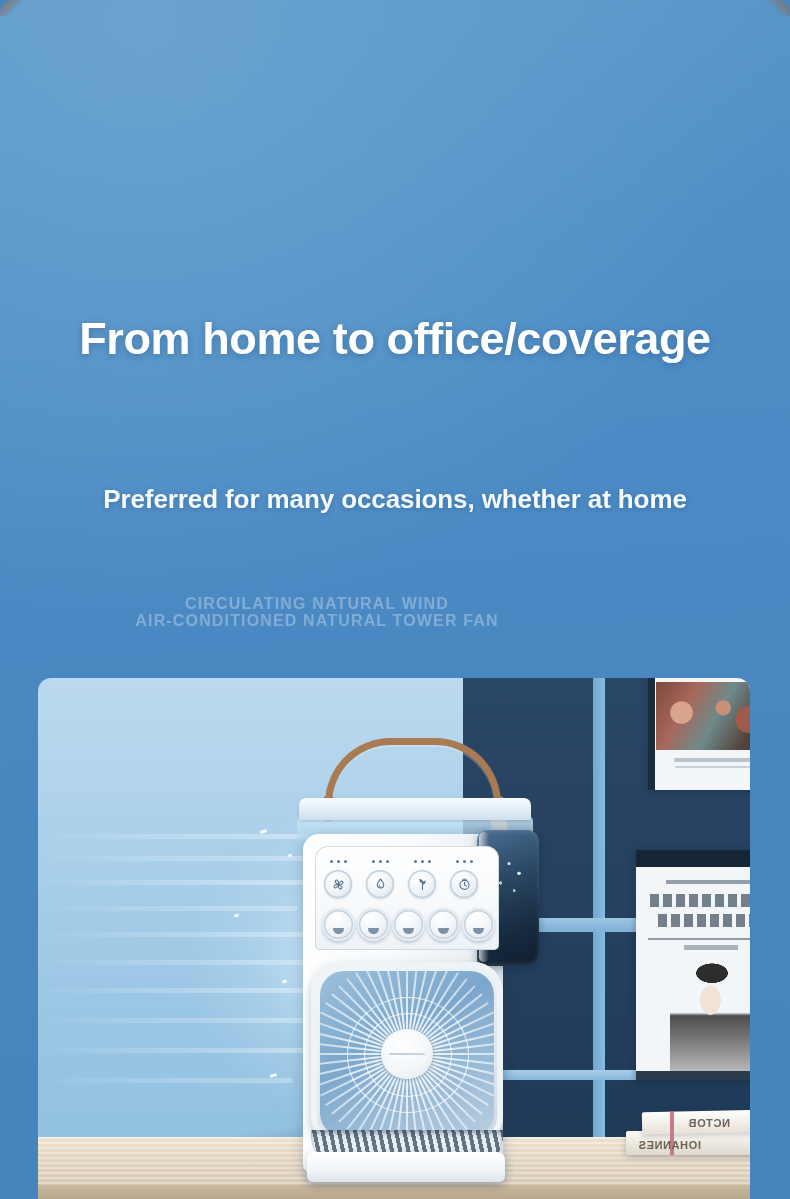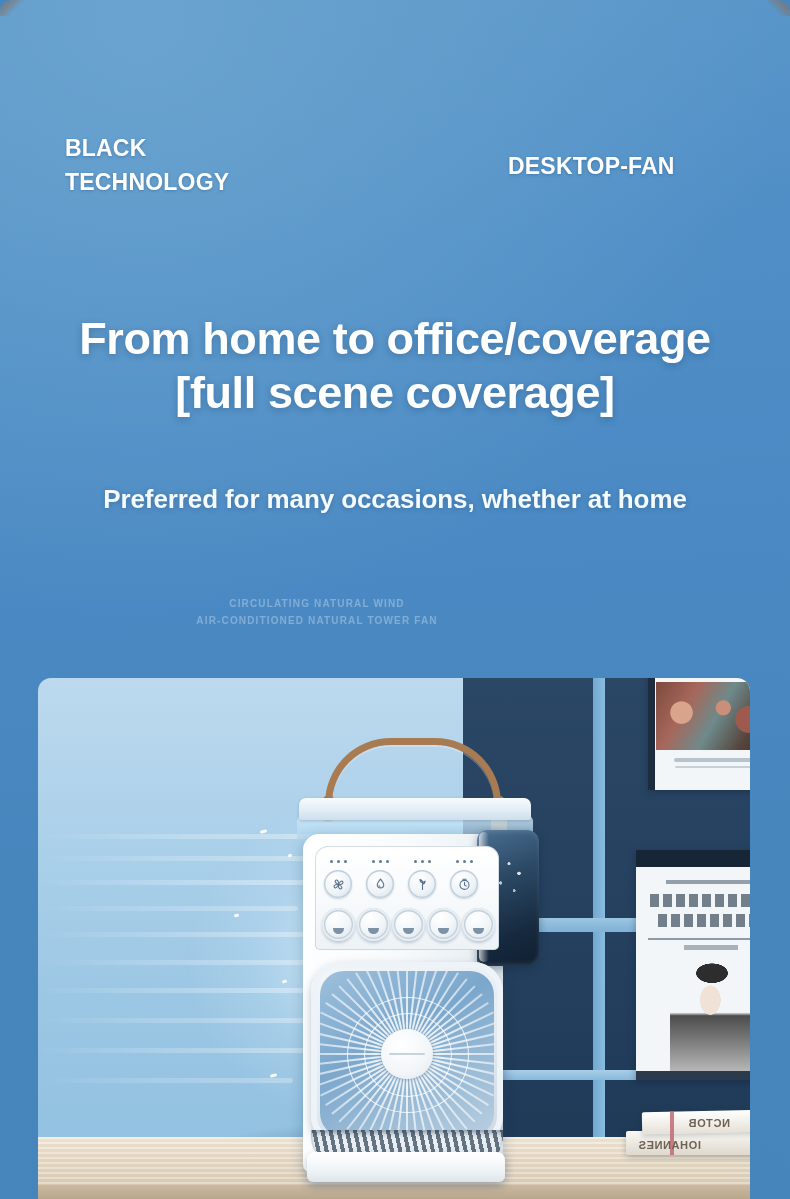--- a/index.html
+++ b/index.html
@@ -53,21 +53,21 @@
     font-size:26px;font-weight:bold;line-height:35px;
     letter-spacing:-.1px;
     text-shadow:0 1px 5px rgba(25,62,100,.3);
   }
   .subhead span{display:block;white-space:nowrap;}
 
   
   .watermark{
     position:absolute;left:0;top:595px;width:634px;
     text-align:center;color:rgba(226,239,249,.36);
-    font-size:10px;font-weight:bold;line-height:17px;
+    font-size:16px;font-weight:bold;line-height:17px;
     letter-spacing:1.15px;
   }
   .watermark span{display:block;}
 
   
   .photo{
     position:absolute;left:38px;top:678px;width:712px;height:521px;
     border-radius:13px 13px 0 0;overflow:hidden;
     background:linear-gradient(180deg,#bcd9ee 0%, #a9cfe9 35%, #9cc7e4 60%, #8fbfe0 100%);
   }
@@ -285,31 +285,23 @@
   }
 </style>
 </head>
 <body>
 
 <div class="page">
 
   <div class="corner-art l"></div>
   <div class="corner-art r"></div>
 
-  <div class="eyebrow">
-    <div class="brand">
-      <span>BLACK</span>
-      <span>TECHNOLOGY</span>
-    </div>
-    <div class="kicker">DESKTOP-FAN</div>
-  </div>
 
   <div class="headline">
     <span>From home to office/coverage</span>
-    <span>[full scene coverage]</span>
   </div>
 
   <div class="subhead">
     <span>Preferred for many occasions, whether at home</span>
   </div>
 
   <div class="watermark">
     <span>CIRCULATING NATURAL WIND</span>
     <span>AIR-CONDITIONED NATURAL TOWER FAN</span>
   </div>

